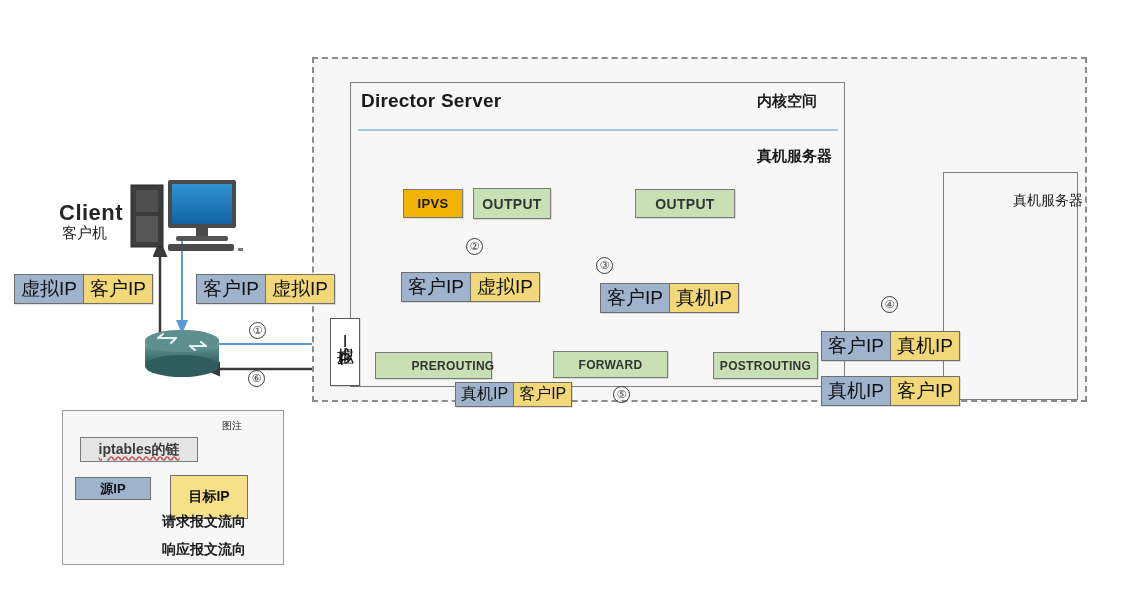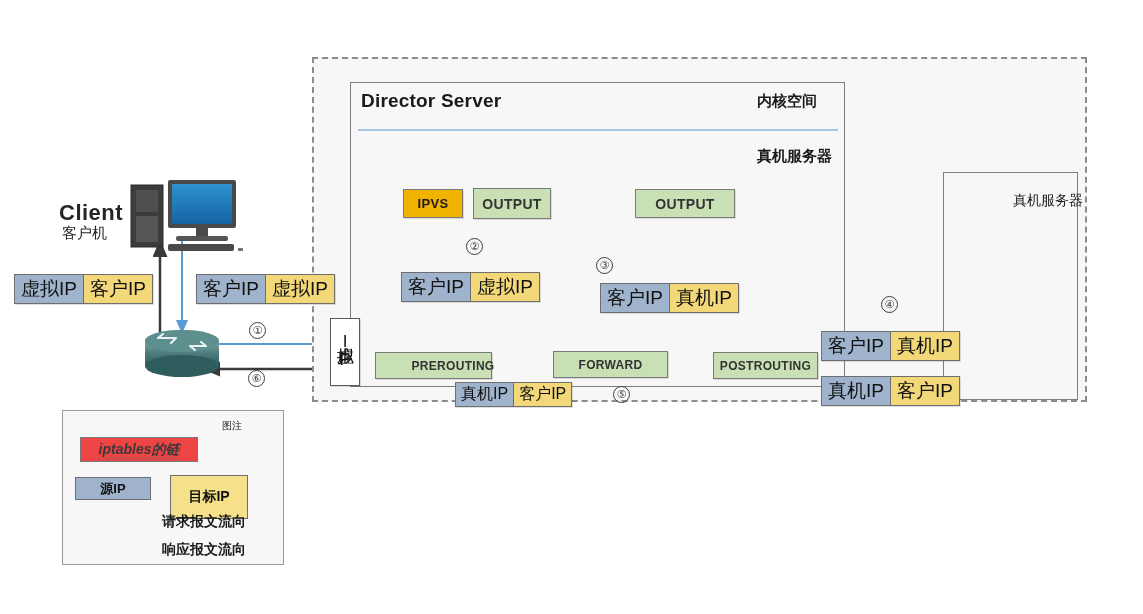--- a/index.html
+++ b/index.html
@@ -130,29 +130,28 @@
     font-family: "DejaVu Sans", sans-serif;
   }
 
   
   .legend-box {
     border: 1px solid #9a9a9a;
     background: #f7f7f7;
   }
   .legend-title { font-size: 10px; color: #1a1a1a; }
   .legend-chain {
-    background: #ef4444;
+    background: #e5e5e5;
     border: 1.5px solid #7a7a7a;
     font-size: 14px;
     font-weight: bold;
     color: #3a3a3a;
     display: flex; align-items: center; justify-content: center;
     text-decoration: underline wavy #c0504d;
     text-underline-offset: 2px;
-    font-style: italic;
   }
   .legend-src {
     background: #9fb4cc;
     border: 1px solid #6e6e6e;
     font-size: 13px; font-weight: bold; color: #111;
     display: flex; align-items: center; justify-content: center;
   }
   .legend-dst {
     background: #f7e08a;
     border: 1px solid #6e6e6e;

